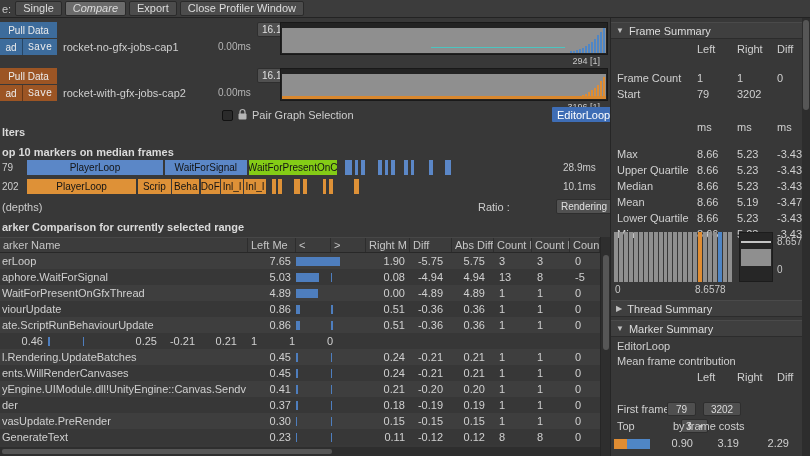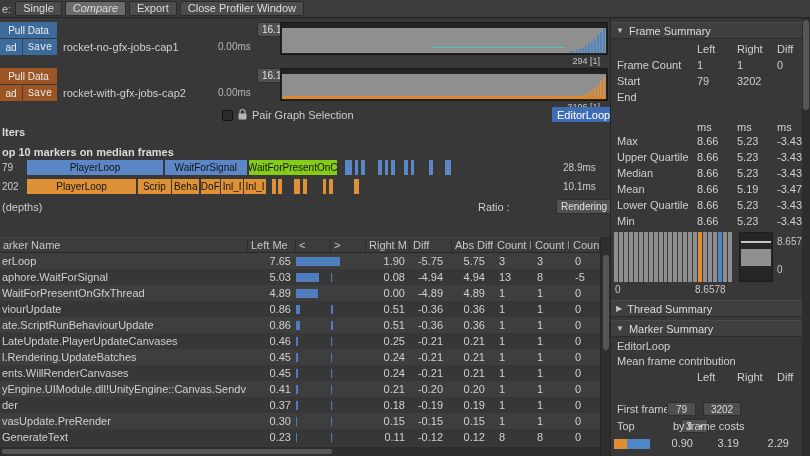--- a/index.html
+++ b/index.html
@@ -95,21 +95,21 @@
   .sec-h { position:absolute; left:0; width:192px; height:17px; background:#3f3f3f;
     border-top:1px solid #4a4a4a; border-bottom:1px solid #2c2c2c;
     display:flex; align-items:center; gap:5px; padding-left:5px; color:#dcdcdc; }
   .tri { font-size:8px; color:#c0c0c0; }
   .r-row { position:absolute; left:0; width:192px; height:16px; }
   .r-row > span { position:absolute; top:1px; color:#d0d0d0; }
   .col1 { left:86px; } .col2 { left:126px; } .col3 { left:166px; }
   .s-label { left:6px; position:absolute; color:#cdcdcd; }
   .stack { position:absolute; left:0; width:192px; }
   .s-row { position:relative; height:16px; }
-  .s-row > span { position:absolute; top:1px; color:#d0d0d0; }
+  .s-row > span { position:absolute; top:14px; color:#d0d0d0; }
   .dim { color:#a8a8a8; }
   .hist { position:absolute; left:3px; top:214px; width:118px; height:50px; display:flex; gap:1px; align-items:stretch; }
   .hist-bar { flex:1; }
   .small { position:absolute; font-size:10px; color:#c8c8c8; }
   .bp { position:absolute; left:128px; top:214px; width:34px; height:50px; background:#262626; border:1px solid #1c1c1c; }
   .bp-box { position:absolute; left:1px; right:1px; top:16px; height:17px; background:#8f8f8f; }
   .bp-line { position:absolute; left:1px; right:1px; top:8px; height:2px; background:#c4c4c4; }
   .abs-txt { position:absolute; color:#d0d0d0; }
   .mbar { position:absolute; left:3px; top:3px; width:36px; height:10px; display:flex; }
   .mbar-seg { height:100%; }
@@ -247,20 +247,21 @@
     </div>
   <span class="total-label" style="left:563px;top:181px">10.1ms</span>
 
   <span class="txt" style="left:2px;top:201px">(depths)</span>
   <span class="txt" style="left:478px;top:201px">Ratio :</span>
   <div class="dd" style="left:514px;top:199px;width:90px">
     <span>Rendering</span>
     <span class="dd-arrow">▾</span>
   </div>
 
+  <div class="sec-label" style="left:2px;top:221px">arker Comparison for currently selected range</div>
   <div class="cmp-header">
 
   <div class="hc">arker Name</div>
       <div class="hc">Left Me</div>
       <div class="hc">&lt;</div>
       <div class="hc">&gt;</div>
       <div class="hc">Right M</div>
       <div class="hc">Diff</div>
       <div class="hc">Abs Diff</div>
       <div class="hc">Count L</div>
@@ -348,21 +349,20 @@
         </div>
         <div class="cell c-right">0.51</div>
         <div class="cell c-diff">-0.36</div>
         <div class="cell c-abs">0.36</div>
         <div class="cell c-cl">1</div>
         <div class="cell c-cr">1</div>
         <div class="cell c-cd">0</div>
       </div>
 
       <div class="cmp-row">
-        <div class="cell c-name">LateUpdate.PlayerUpdateCanvases</div>
         <div class="cell c-left">0.46</div>
         <div class="cell c-lt">
           <div class="hbar" style="width: 6%;"></div>
         </div>
         <div class="cell c-gt">
           <div class="hbar" style="width: 3%;"></div>
         </div>
         <div class="cell c-right">0.25</div>
         <div class="cell c-diff">-0.21</div>
         <div class="cell c-abs">0.21</div>
@@ -499,26 +499,20 @@
           <span class="col3">0</span>
         </div>
 
         <div class="s-row">
           <span class="s-label">Start</span>
           <span class="col1">79</span>
           <span class="col2">3202</span>
           <span class="col3"></span>
         </div>
 
-        <div class="s-row">
-          <span class="s-label">End</span>
-          <span class="col1"></span>
-          <span class="col2"></span>
-          <span class="col3"></span>
-        </div>
       </div>
     <div class="r-row" style="top:102px">
       <span class="col1 dim">ms</span>
       <span class="col2 dim">ms</span>
       <span class="col3 dim">ms</span>
     </div>
     <div class="stack" style="top:116px">
 
         <div class="s-row">
           <span class="s-label">Max</span>

